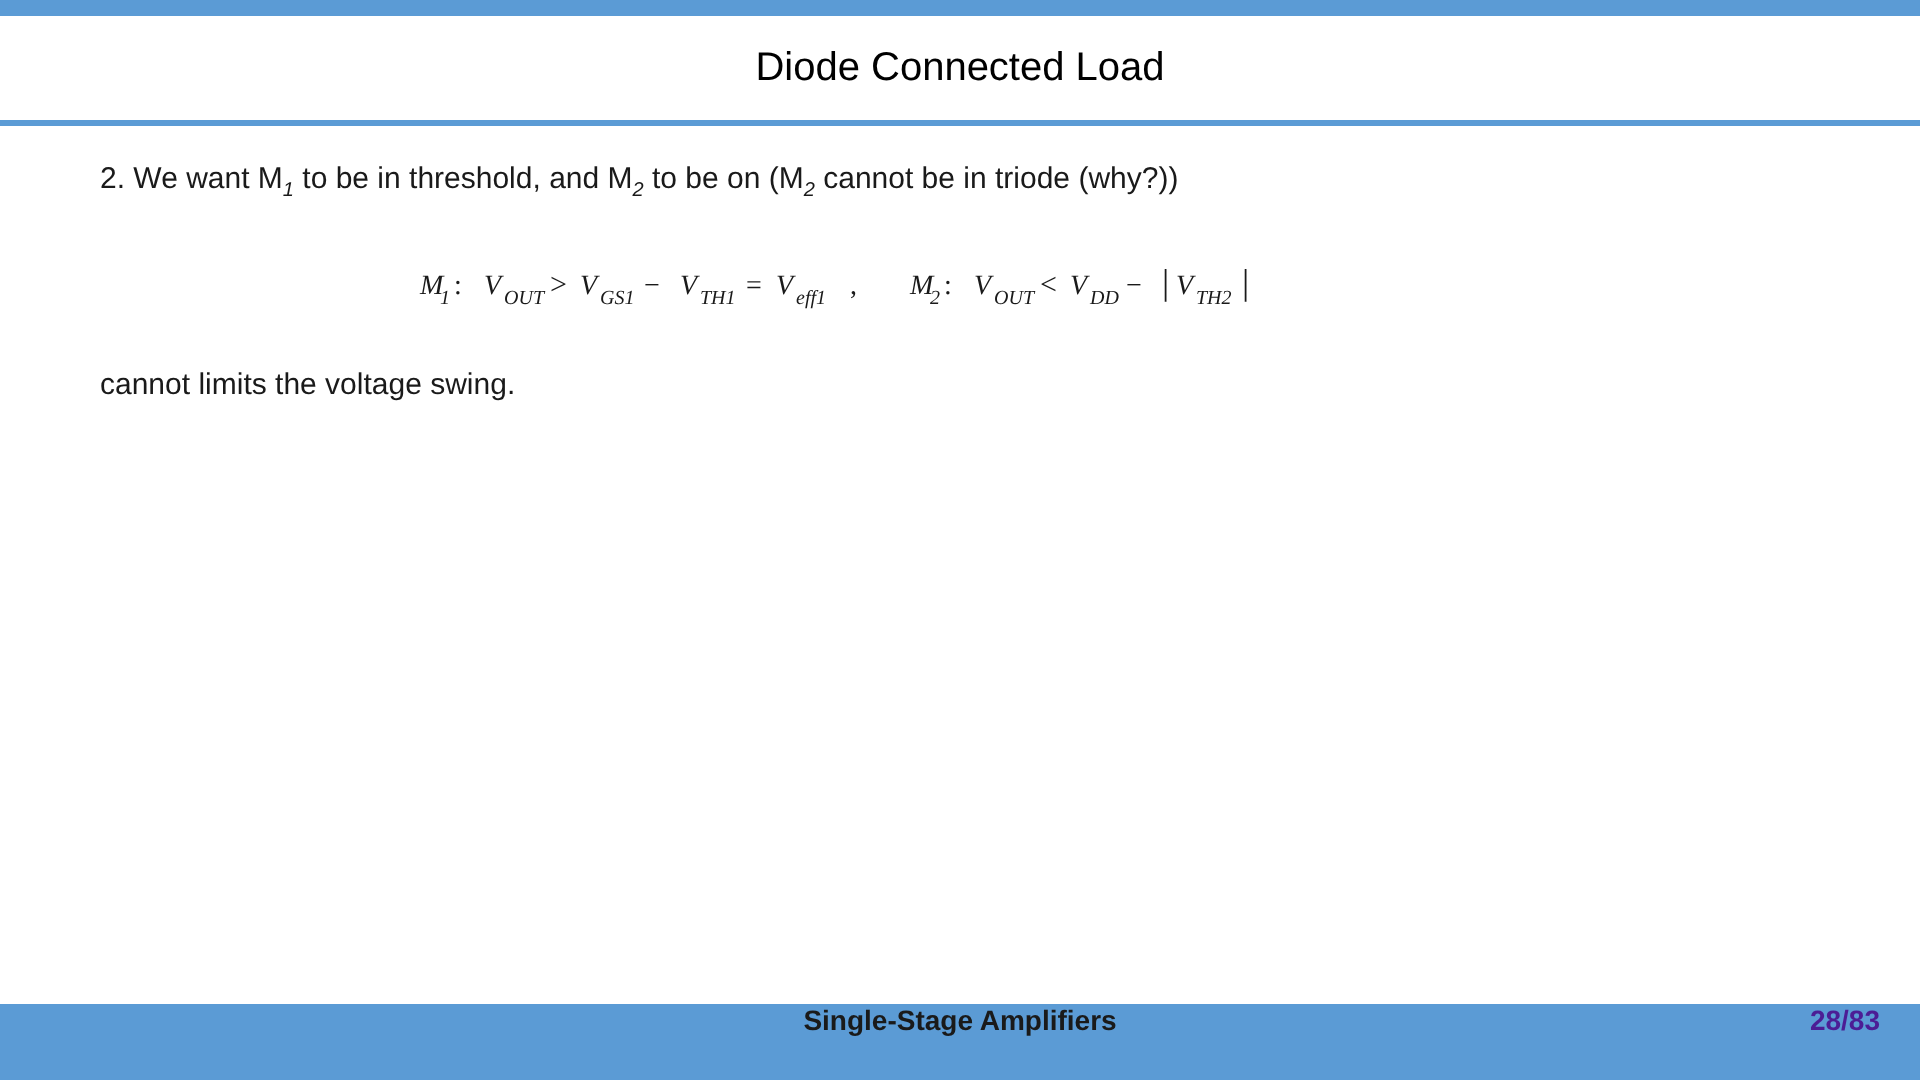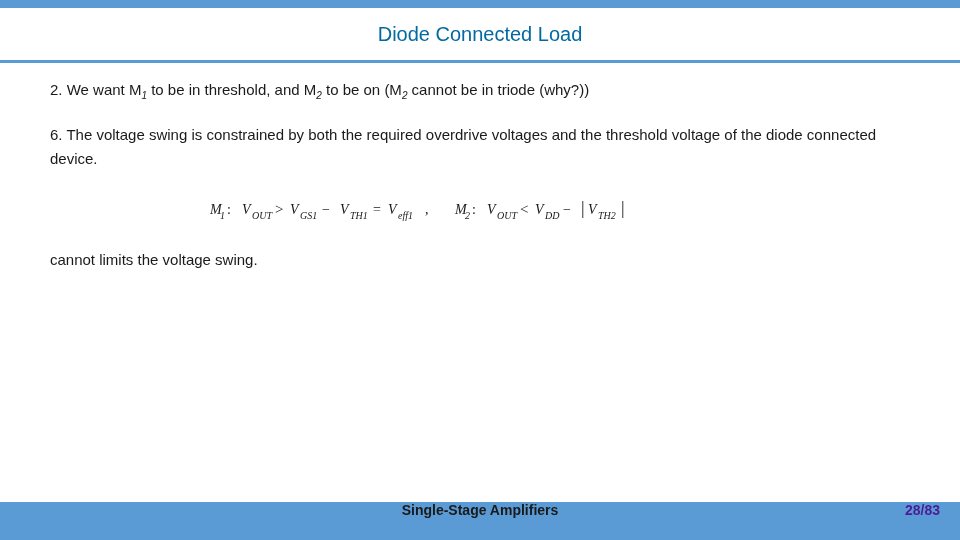--- a/index.html
+++ b/index.html
@@ -33,21 +33,21 @@
       height: 52px;
       display: flex;
       align-items: center;
       justify-content: center;
       background: #ffffff;
     }
 
     .title-text {
       font-size: 20px;
       font-weight: normal;
-      color: #0369a1;
+      color: #000000;
     }
 
     
     .title-separator {
       position: absolute;
       top: 60px;
       left: 0;
       width: 100%;
       height: 3px;
       background: #5b9bd5;
@@ -131,23 +131,20 @@
 
 <div class="content">
 
 
   <div class="point">
     <p>
       <span>2. We want M</span><span class="sub">1</span><span> to be in threshold, and M</span><span class="sub">2</span><span> to be on (M</span><span class="sub">2</span><span> cannot be in triode (why?))</span>
     </p>
   </div>
 
-  <div class="point">
-    <p>6. The voltage swing is constrained by both the required overdrive voltages and the threshold voltage of the diode connected device.</p>
-  </div>
 
   <div class="formula-area">
     <svg class="math-formula" width="560" height="40" viewBox="0 0 560 40">
 
       <text x="10" y="24" font-family="Times New Roman, serif" font-style="italic" font-size="14" fill="#1a1a1a">M</text>
       <text x="20" y="29" font-family="Times New Roman, serif" font-style="italic" font-size="10" fill="#1a1a1a">1</text>
       <text x="27" y="24" font-family="Times New Roman, serif" font-size="14" fill="#1a1a1a"> : </text>
       <text x="42" y="24" font-family="Times New Roman, serif" font-style="italic" font-size="14" fill="#1a1a1a">V</text>
       <text x="52" y="29" font-family="Times New Roman, serif" font-style="italic" font-size="10" fill="#1a1a1a">OUT</text>
       <text x="75" y="24" font-family="Times New Roman, serif" font-size="15" fill="#1a1a1a"> &gt; </text>

